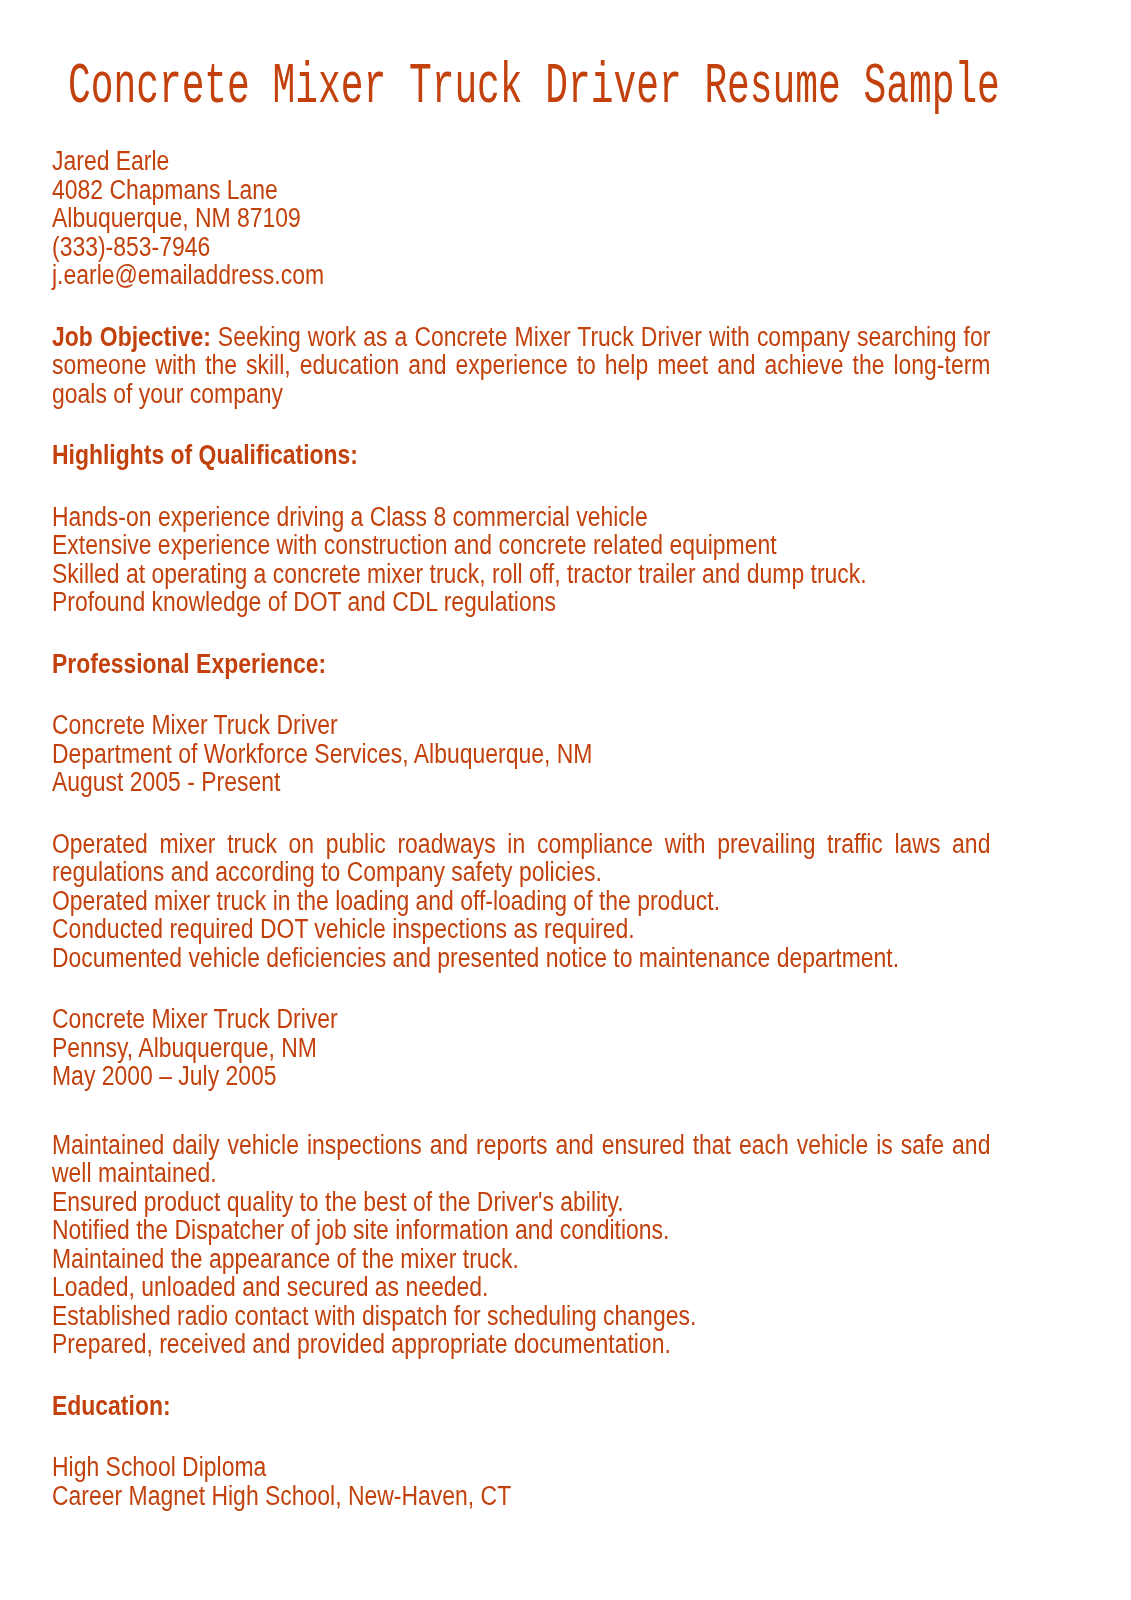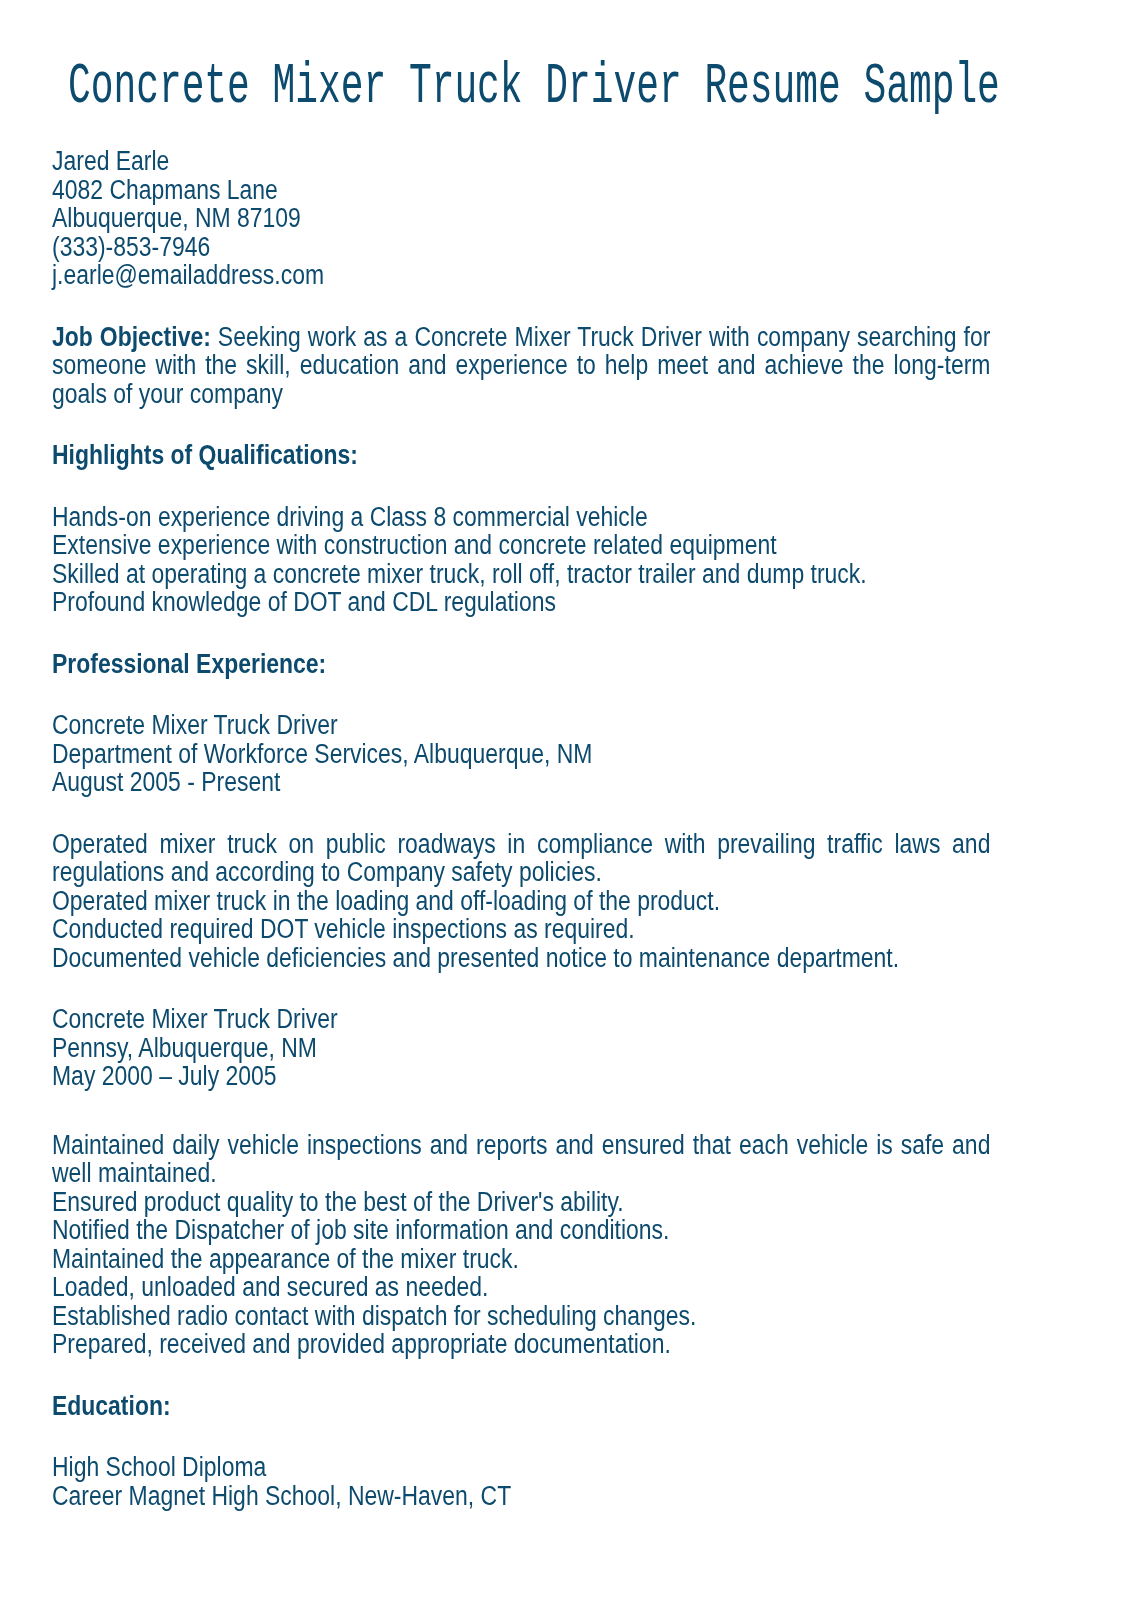--- a/index.html
+++ b/index.html
@@ -1,21 +1,21 @@
 <!DOCTYPE html>
 <html><head>
 <meta charset="utf-8">
 <style>
   html, body { margin: 0; padding: 0; background: #ffffff; }
   .page {
     position: relative;
     width: 1036px;
     height: 1600px;
     background: #ffffff;
-    color: #0c4a6e;
+    color: #c2410c;
     font-family: "Liberation Sans", sans-serif;
     overflow: hidden;
   }
   .doc-title {
     margin: 52px 0 0 68px;
     font-family: "Liberation Mono", monospace;
     font-size: 58px;
     line-height: 70px;
     font-weight: 400;
     white-space: nowrap;

